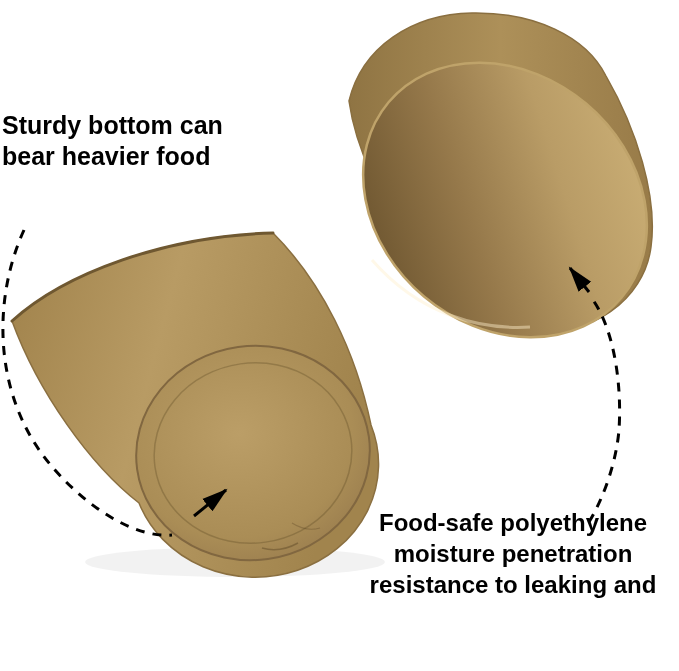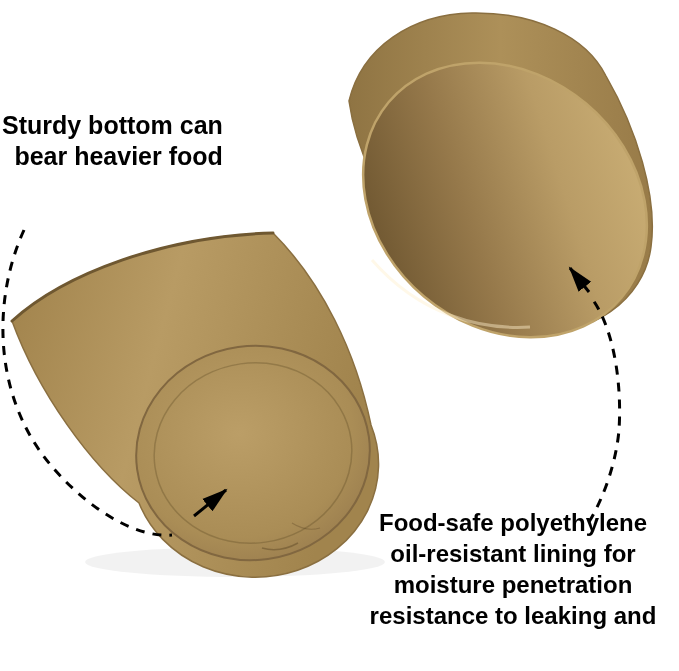--- a/index.html
+++ b/index.html
@@ -20,21 +20,21 @@
   .caption {
     position: absolute;
     color: #000000;
     font-weight: 700;
   }
   .caption-left {
     left: 2px;
     top: 110px;
     font-size: 25px;
     line-height: 31px;
-    text-align: right;
+    text-align: left;
   }
   .caption-right {
     left: 348px;
     top: 507px;
     width: 330px;
     font-size: 24px;
     line-height: 31px;
     text-align: center;
   }
 </style>
@@ -102,18 +102,17 @@
     <line x1="589" y1="292" x2="570" y2="268" stroke="#000000" stroke-width="3" marker-end="url(#arrow-head)"></line>
   </svg>
 
   <div class="caption caption-left">
     <div>Sturdy bottom can</div>
     <div>bear heavier food</div>
   </div>
 
   <div class="caption caption-right">
     <div>Food-safe polyethylene</div>
-    <div>oil-resistant lining for</div>
     <div>moisture penetration</div>
     <div>resistance to leaking and</div>
   </div>
 
 </div>
 
 </body></html>

